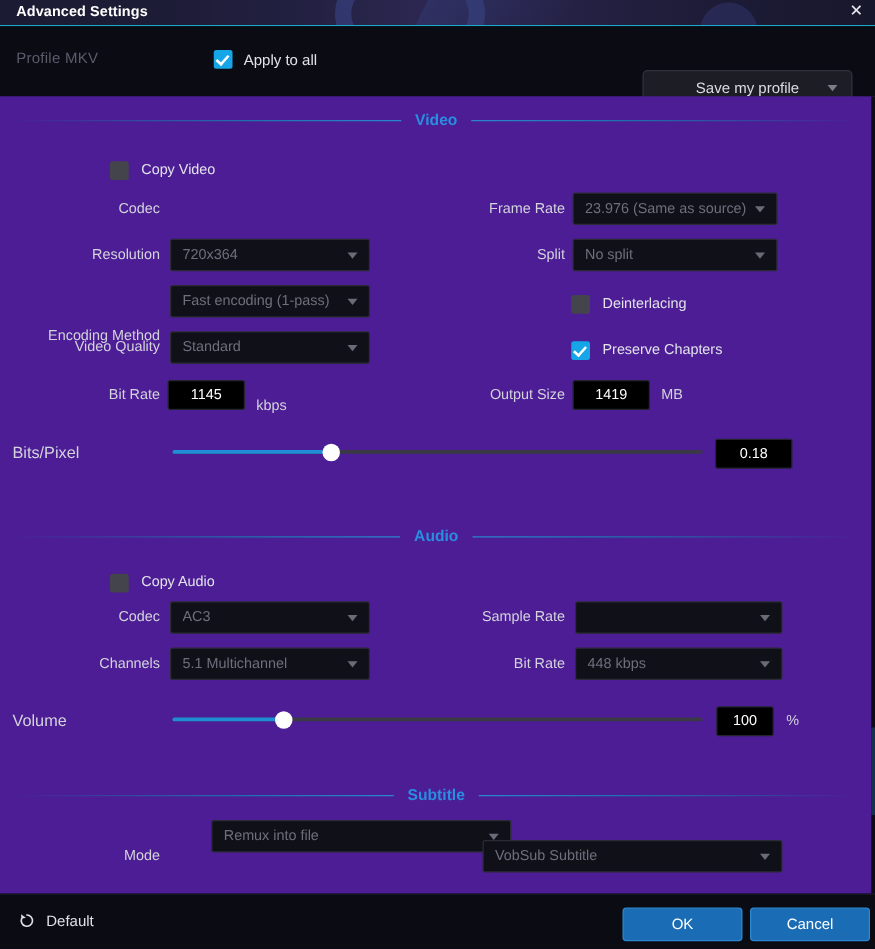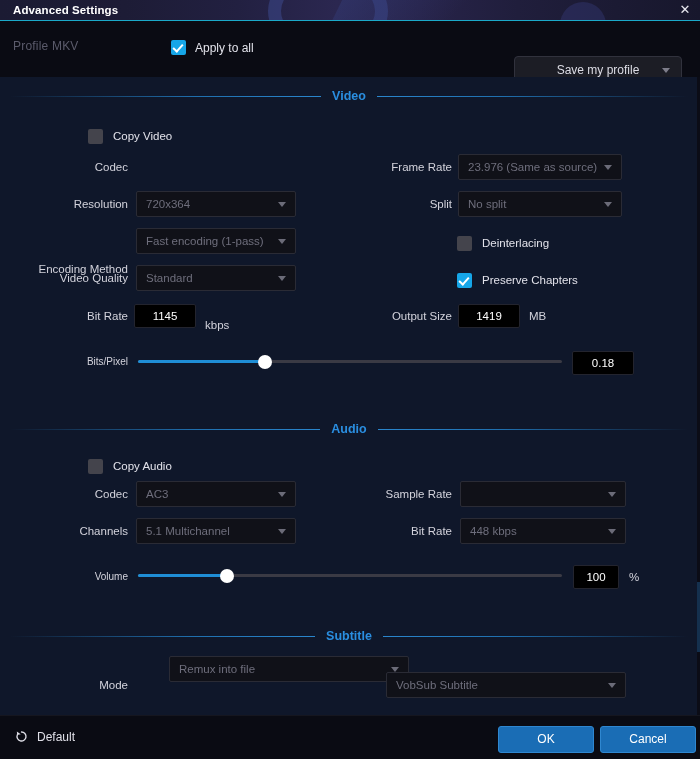--- a/index.html
+++ b/index.html
@@ -152,21 +152,21 @@
     width: 0; height: 0;
     border-left: 4.5px solid transparent;
     border-right: 4.5px solid transparent;
     border-top: 5px solid #7d7d8a;
   }
 
   
   .body {
     position: relative;
     flex: 1 1 auto;
-    background: #0f172a;
+    background: #4c1d95;
     overflow: hidden;
   }
   .rail {
     position: absolute;
     top: 0; right: 0;
     width: 3px; height: 100%;
     background: #0b0c16;
   }
   .rail-a { position:absolute; right:0; top:505px; width:3px; height:70px; background:#14304e; }
 
@@ -260,23 +260,22 @@
     cursor: pointer;
   }
   .cbrow .cblabel {
     font-size: 11.5px;
     color: #e2e2ea;
   }
 
   
   .slider-label {
     position: absolute;
-    font-size: 10px;
+    font-size: 13px;
     color: #d3d3dc;
-    text-align: right;
     line-height: 14px;
   }
   .track {
     position: absolute;
     height: 3px;
     border-radius: 2px;
     background: #3a3a44;
     cursor: pointer;
   }
   .track .fill {

